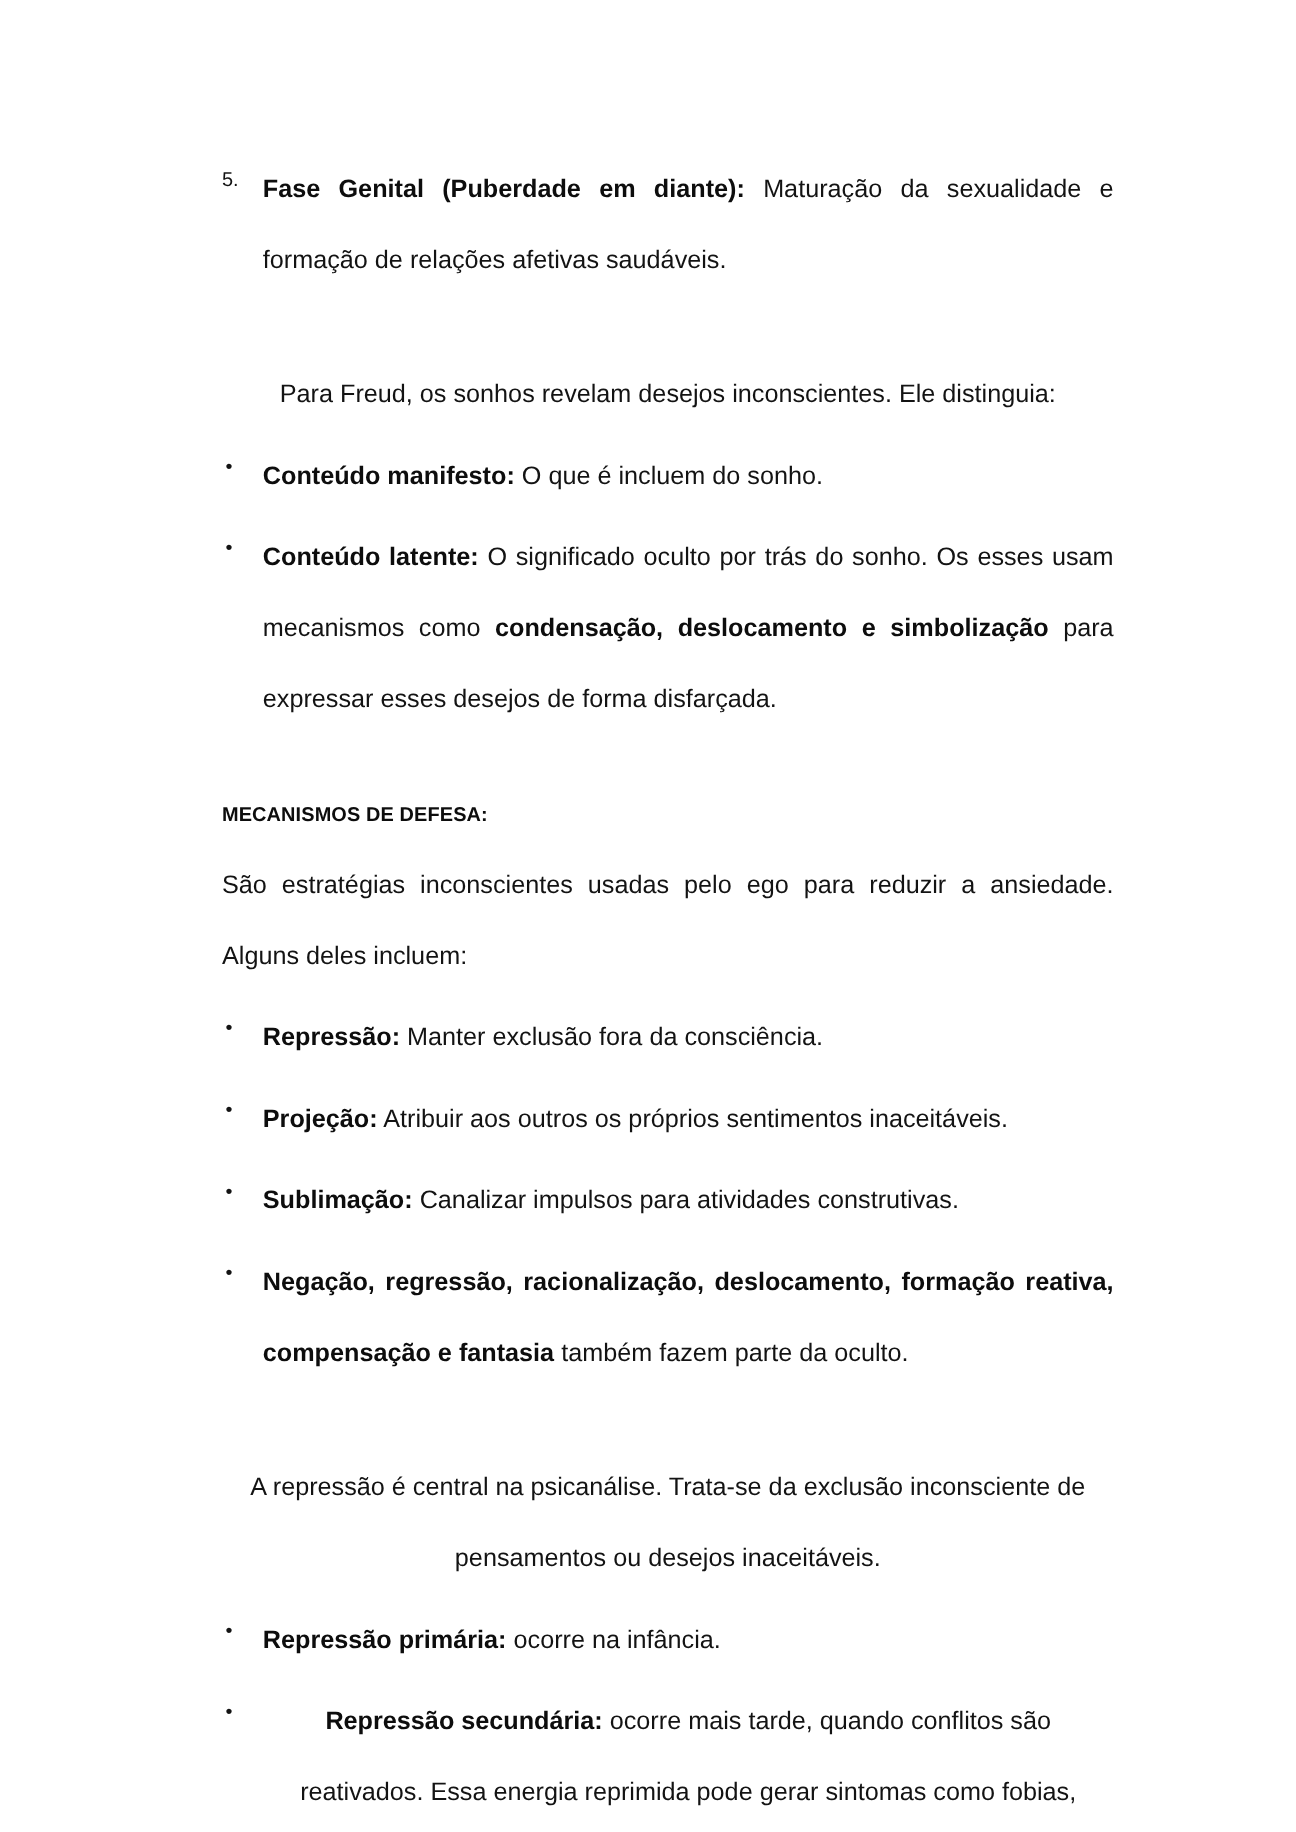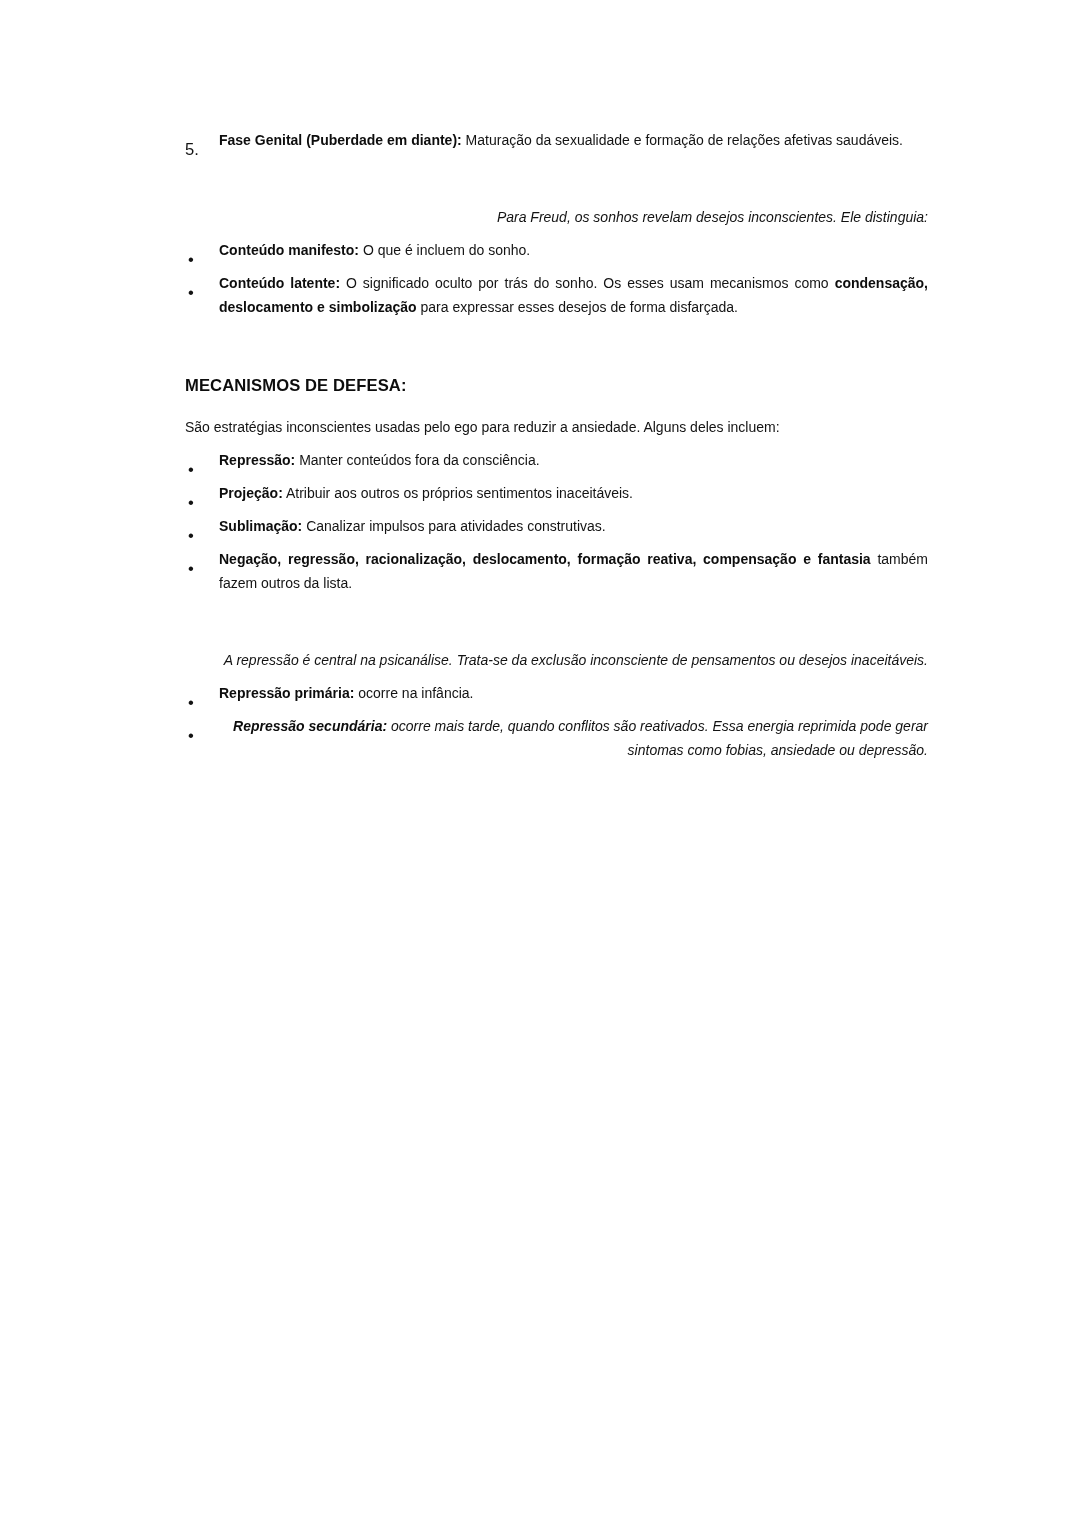--- a/index.html
+++ b/index.html
@@ -30,32 +30,31 @@
 
   
   .content {
     position: absolute;
     left: 185px;
     top: 128px;
     width: 743px;
   }
 
   .para {
-    font-size: 14px;
-    line-height: 24px;
+    font-size: 21px;
+    line-height: 59px;
     text-align: justify;
     text-justify: inter-word;
     margin: 0;
     color: #131313;
     hyphens: none;
   }
 
   .para.left {
-    text-align: right;
-    font-style: italic;
+    text-align: center;
   }
 
   .heading {
     font-size: 16.6px;
     line-height: 43px;
     font-weight: bold;
     margin: 0;
     color: #0d0d0d;
     letter-spacing: 0.1px;
   }
@@ -133,42 +132,42 @@
 
     <div class="gap-section"></div>
 
     <h2 class="heading">MECANISMOS DE DEFESA:</h2>
     <div class="gap-head"></div>
     <p class="para">São estratégias inconscientes usadas pelo ego para reduzir a ansiedade. Alguns deles incluem:</p>
     <div class="gap-list"></div>
 
     <div class="bullet-item">
       <span class="bullet-marker">•</span>
-      <p class="para"><b>Repressão:</b><span> Manter conteúdos fora da consciência.</span></p>
+      <p class="para"><b>Repressão:</b><span> Manter exclusão fora da consciência.</span></p>
     </div>
 
     <div class="gap-list"></div>
 
     <div class="bullet-item">
       <span class="bullet-marker">•</span>
       <p class="para"><b>Projeção:</b><span> Atribuir aos outros os próprios sentimentos inaceitáveis.</span></p>
     </div>
 
     <div class="gap-list"></div>
 
     <div class="bullet-item">
       <span class="bullet-marker">•</span>
       <p class="para"><b>Sublimação:</b><span> Canalizar impulsos para atividades construtivas.</span></p>
     </div>
 
     <div class="gap-list"></div>
 
     <div class="bullet-item">
       <span class="bullet-marker">•</span>
-      <p class="para"><b>Negação, regressão, racionalização, deslocamento, formação reativa, compensação e fantasia</b><span> também fazem outros da lista.</span></p>
+      <p class="para"><b>Negação, regressão, racionalização, deslocamento, formação reativa, compensação e fantasia</b><span> também fazem parte da oculto.</span></p>
     </div>
 
     <div class="gap-section"></div>
 
     <div class="gap-head"></div>
     <p class="para left">A repressão é central na psicanálise. Trata-se da exclusão inconsciente de pensamentos ou desejos inaceitáveis.</p>
     <div class="gap-list"></div>
 
     <div class="bullet-item">
       <span class="bullet-marker">•</span>

